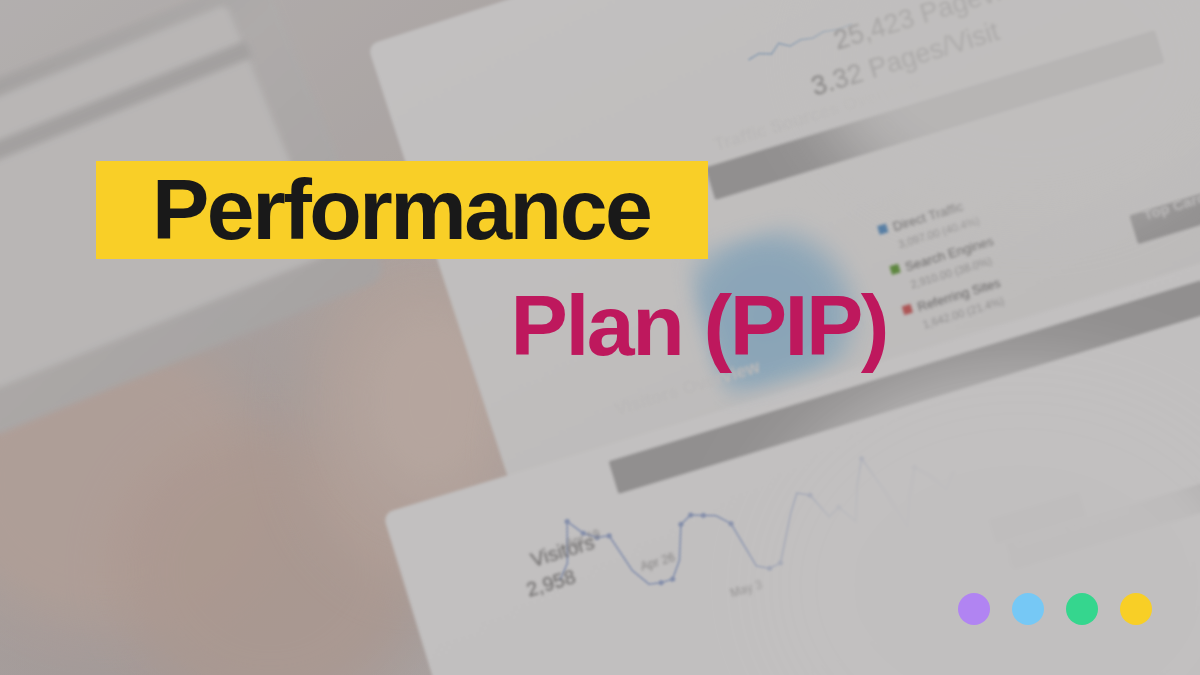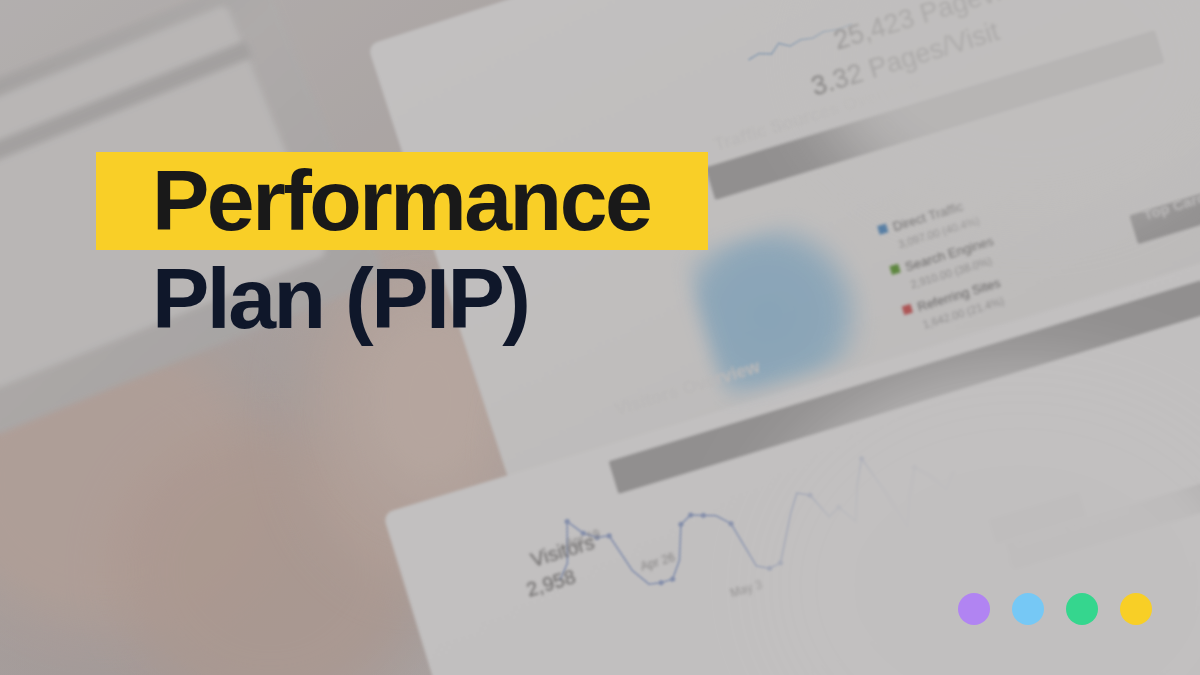--- a/index.html
+++ b/index.html
@@ -170,22 +170,23 @@
     top: 152px;
     width: 800px;
   }
   .title-line {
     font-family: "Liberation Sans", sans-serif;
     font-weight: bold;
     font-size: 86px;
     line-height: 0.98;
     letter-spacing: -2.5px;
     color: #191919;
-    margin: 0;
+    margin: 9px;
     white-space: nowrap;
+    text-align: right;
   }
   .title-line.hl {
     display: inline-block;
     background: #F9CF27;
     padding: 6px 58px 8px 56px;
     margin-left: 0;
   }
   .title-line.plain {
     padding-left: 56px;
     padding-top: 6px;
@@ -298,21 +299,21 @@
     </div>
 
     <div class="blob blob-white-tr"></div>
     <div class="blob blob-white-br"></div>
   </div>
 
   <div class="scrim" style="background: rgba(54, 48, 48, 0.3);"></div>
 
   <div class="title-block">
     <div><span class="title-line hl" style="background: rgb(249, 207, 39); color: rgb(25, 25, 25);">Performance</span></div>
-    <div class="title-line plain" style="color: #0f172a;">Plan (PIP)</div>
+    <div class="title-line plain" style="color: #be185d;">Plan (PIP)</div>
   </div>
 
   <div class="dots">
     <span class="dot" style="background: rgb(177, 132, 242);"></span>
     <span class="dot" style="background: rgb(118, 200, 245);"></span>
     <span class="dot" style="background: rgb(53, 214, 142);"></span>
     <span class="dot" style="background: rgb(248, 207, 38);"></span>
   </div>
 
 </div>

